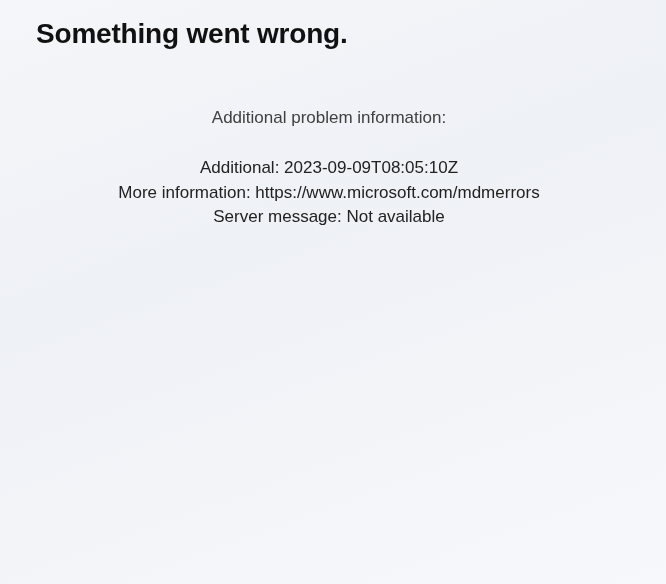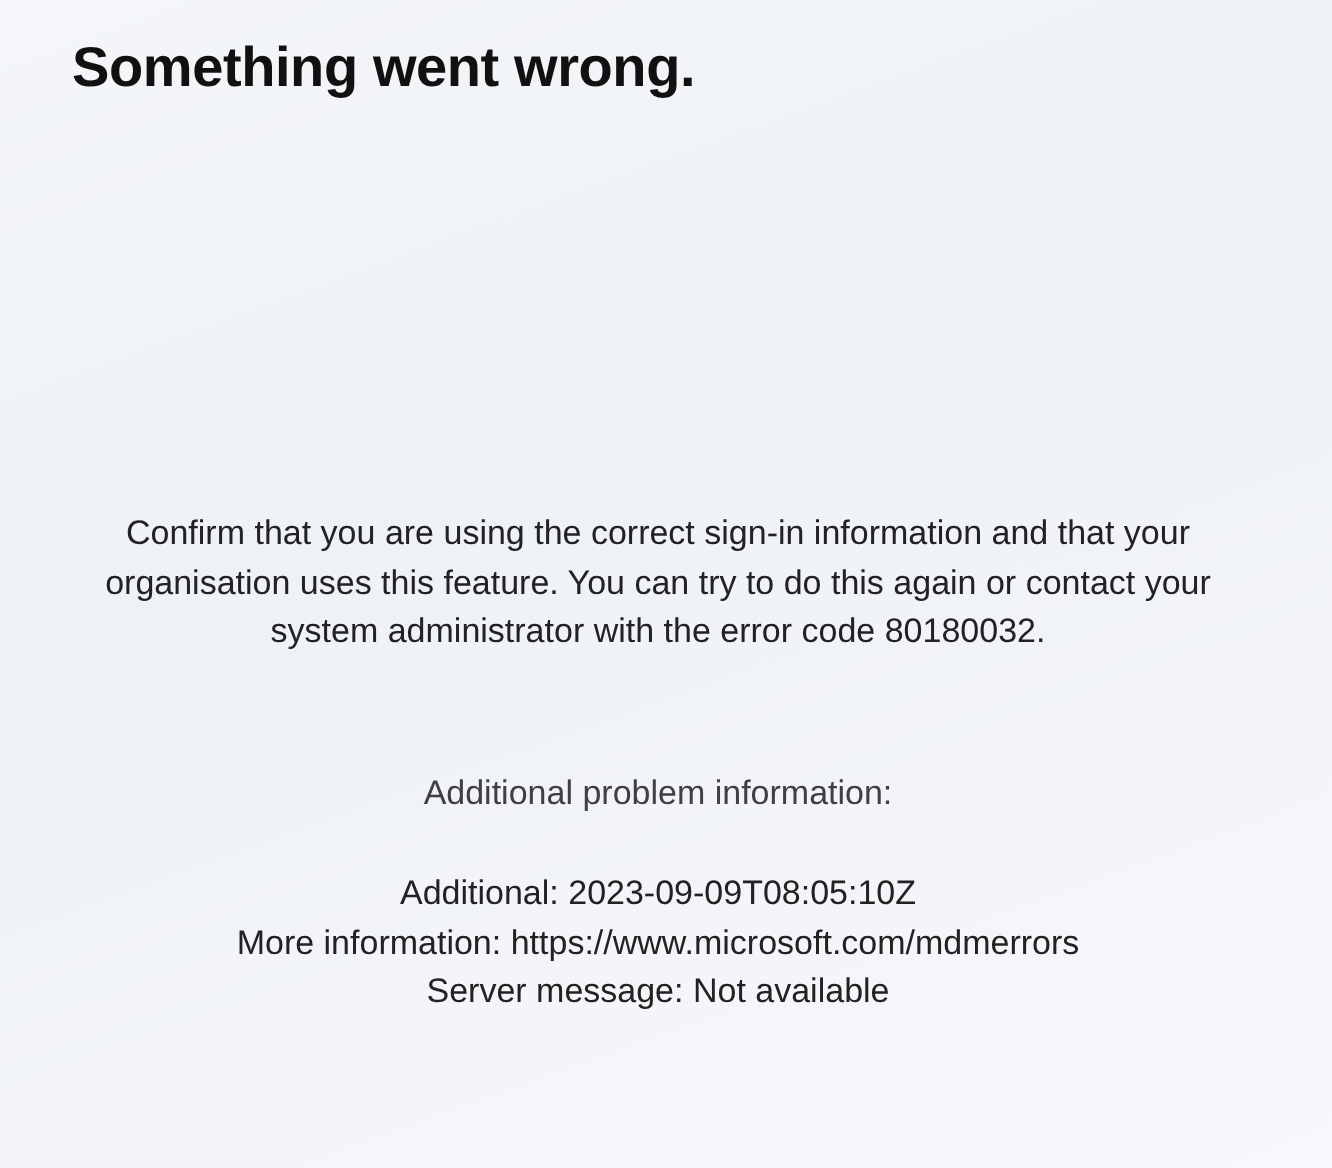--- a/index.html
+++ b/index.html
@@ -46,21 +46,20 @@
       color: #222;
       padding: 0 8px;
     }
   </style>
 </head>
 <body>
 
 <div class="container">
   <h1 class="title">Something went wrong.</h1>
 
-  <div class="midblock">Confirm that you are using the correct sign-in information and that your organisation uses this feature. You can try to do this again or contact your system administrator with the error code 80180032.</div>
 
   <div class="info-heading">Additional problem information:</div>
 
   <div class="details">
     <div>
       <span>Additional:</span>
       <span>2023-09-09T08:05:10Z</span>
     </div>
     <div>
       <span>More information:</span>

